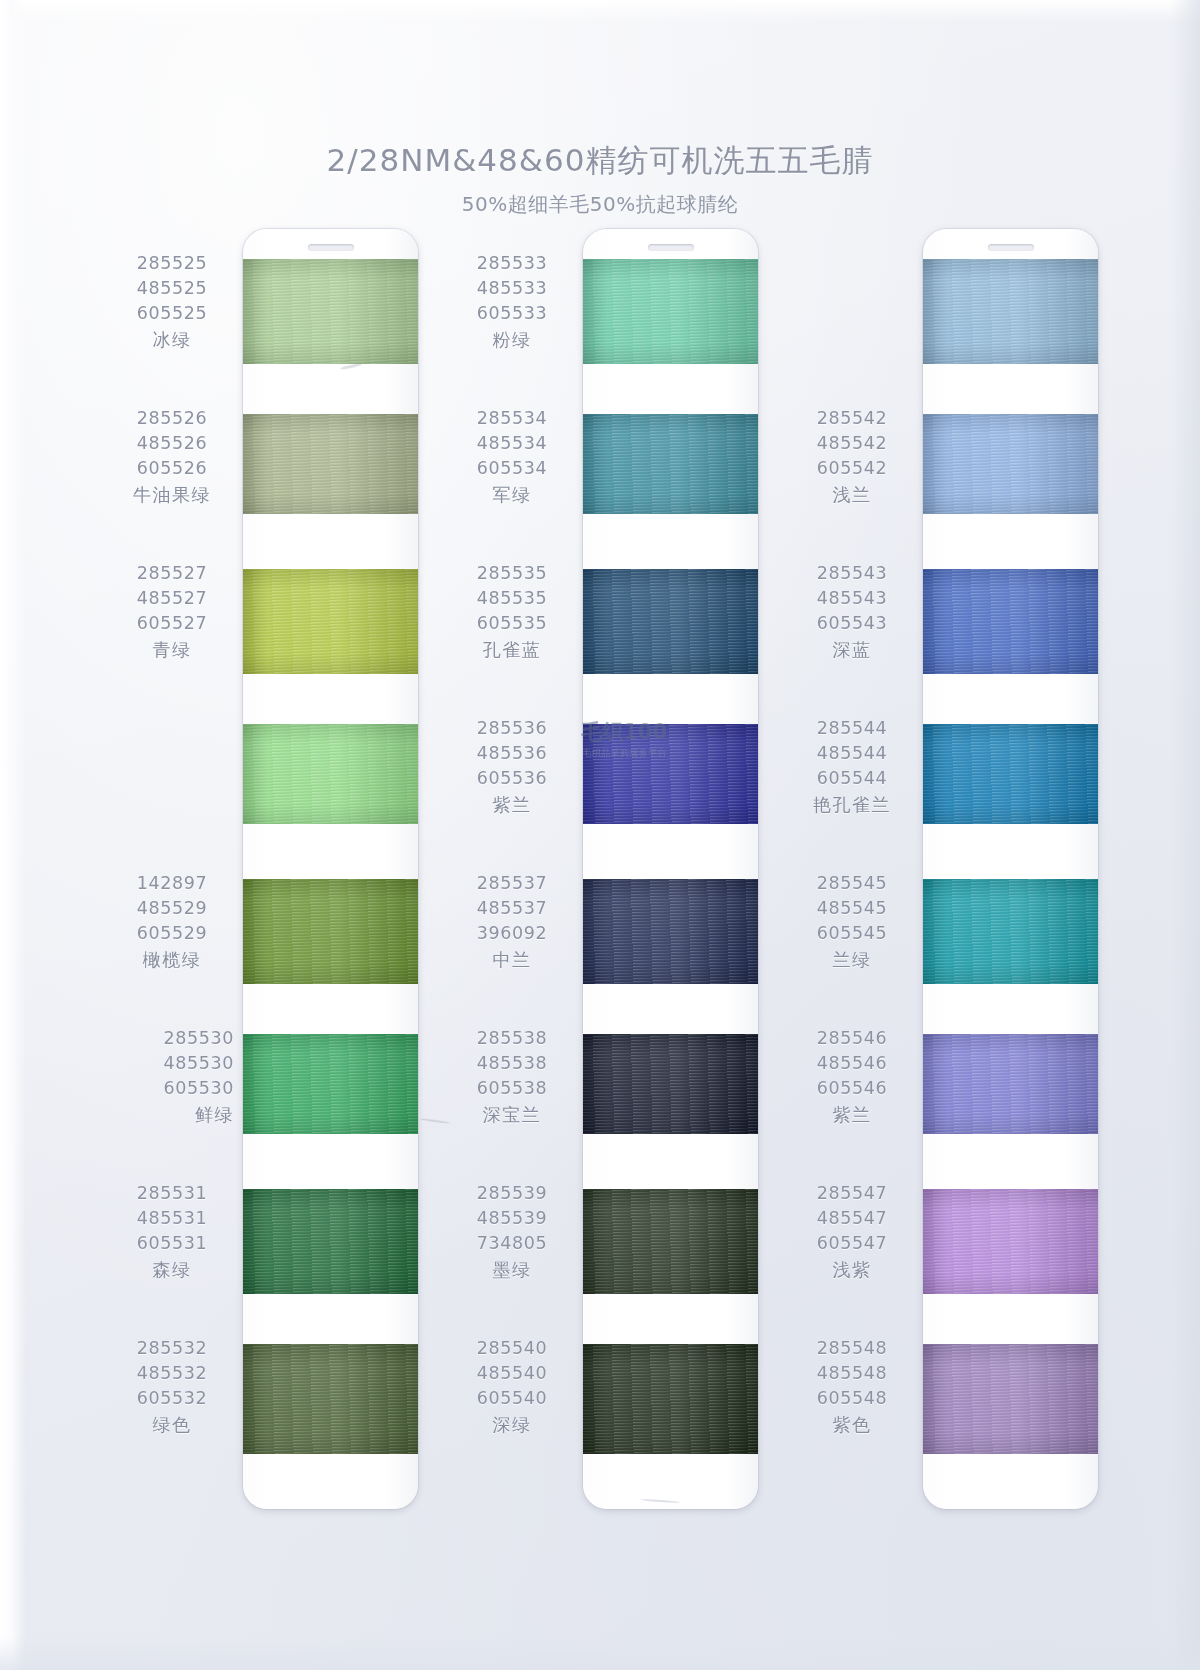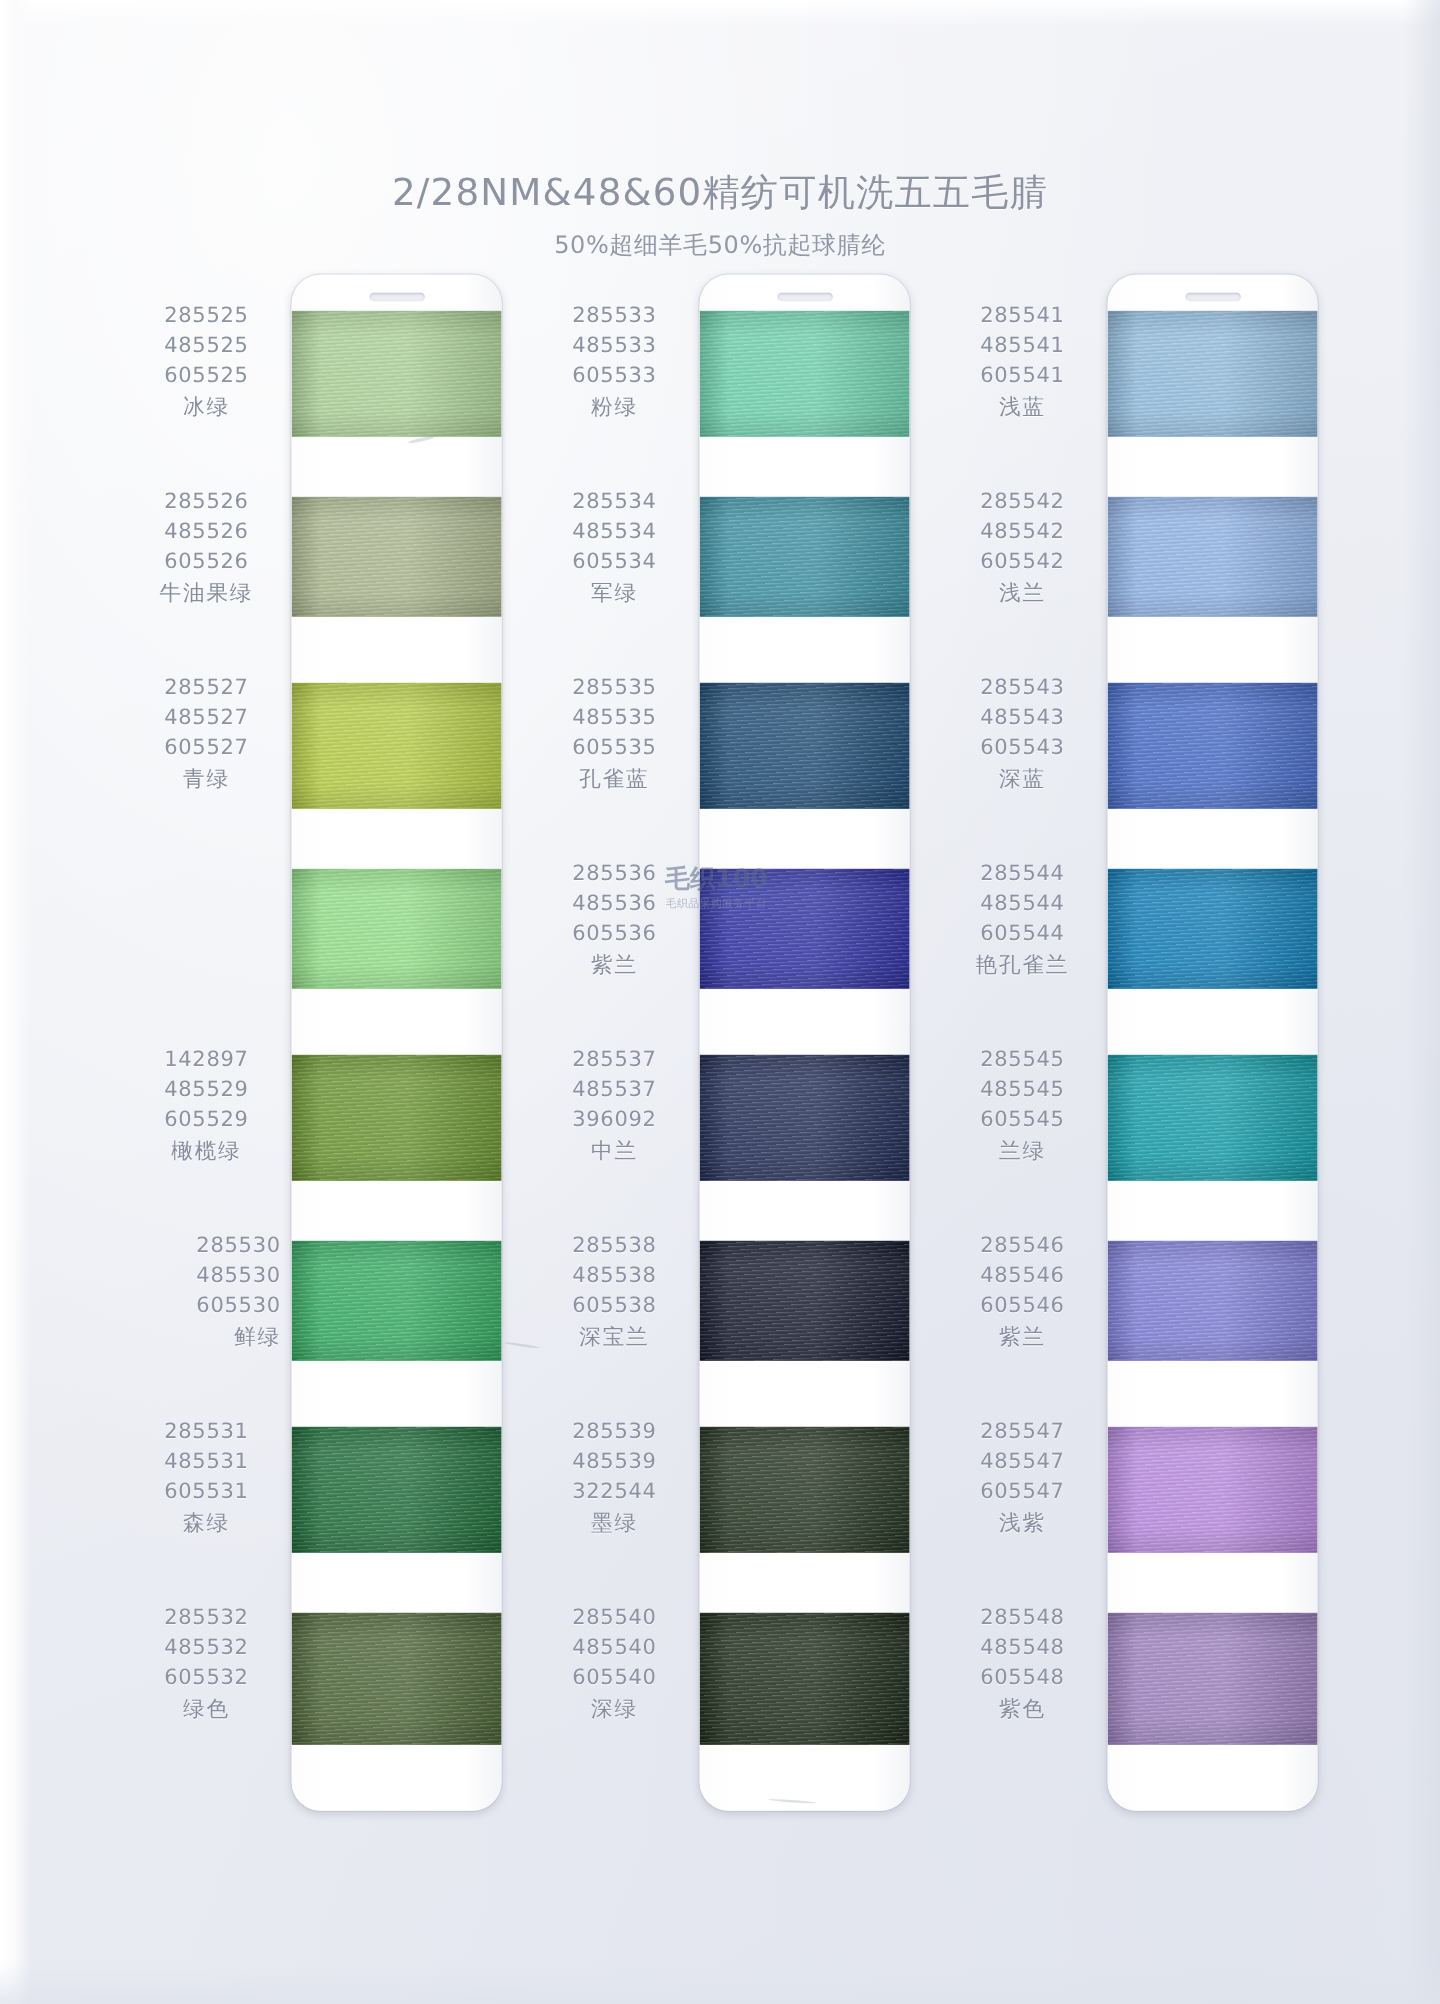--- a/index.html
+++ b/index.html
@@ -185,21 +185,21 @@
     color: #878d9e;
     white-space: nowrap;
   }
 
   
   .watermark {
     position: absolute;
     left: 527px;
     top: 718px;
     width: 140px;
-    text-align: center;
+    text-align: right;
     pointer-events: none;
     opacity: .55;
   }
   .wm-main {
     font-size: 21px;
     color: #5a6a8c;
     letter-spacing: 0px;
     font-weight: 700;
     white-space: nowrap;
   }
@@ -352,21 +352,21 @@
           </div>
           <div class="label-group" style="top: 797px;">
             <div class="code">285538</div>
             <div class="code">485538</div>
             <div class="code">605538</div>
             <div class="cname">深宝兰</div>
           </div>
           <div class="label-group" style="top: 952px;">
             <div class="code">285539</div>
             <div class="code">485539</div>
-            <div class="code">322544</div>
+            <div class="code">734805</div>
             <div class="cname">墨绿</div>
           </div>
           <div class="label-group" style="top: 1107px;">
             <div class="code">285540</div>
             <div class="code">485540</div>
             <div class="code">605540</div>
             <div class="cname">深绿</div>
           </div>
         </div>
         <div class="strip">
@@ -402,26 +402,20 @@
             </div>
             <div class="swatch" title="深绿" style="top: 1115px; height: 110px; background-color: rgb(28, 42, 24);">
               <div class="yarn"></div>
               <div class="shade"></div>
             </div>
           </div>
         </div>
       </div>
       <div class="column col-2">
         <div class="labels">
-          <div class="label-group" style="top: 22px;">
-            <div class="code">285541</div>
-            <div class="code">485541</div>
-            <div class="code">605541</div>
-            <div class="cname">浅蓝</div>
-          </div>
           <div class="label-group" style="top: 177px;">
             <div class="code">285542</div>
             <div class="code">485542</div>
             <div class="code">605542</div>
             <div class="cname">浅兰</div>
           </div>
           <div class="label-group" style="top: 332px;">
             <div class="code">285543</div>
             <div class="code">485543</div>
             <div class="code">605543</div>

